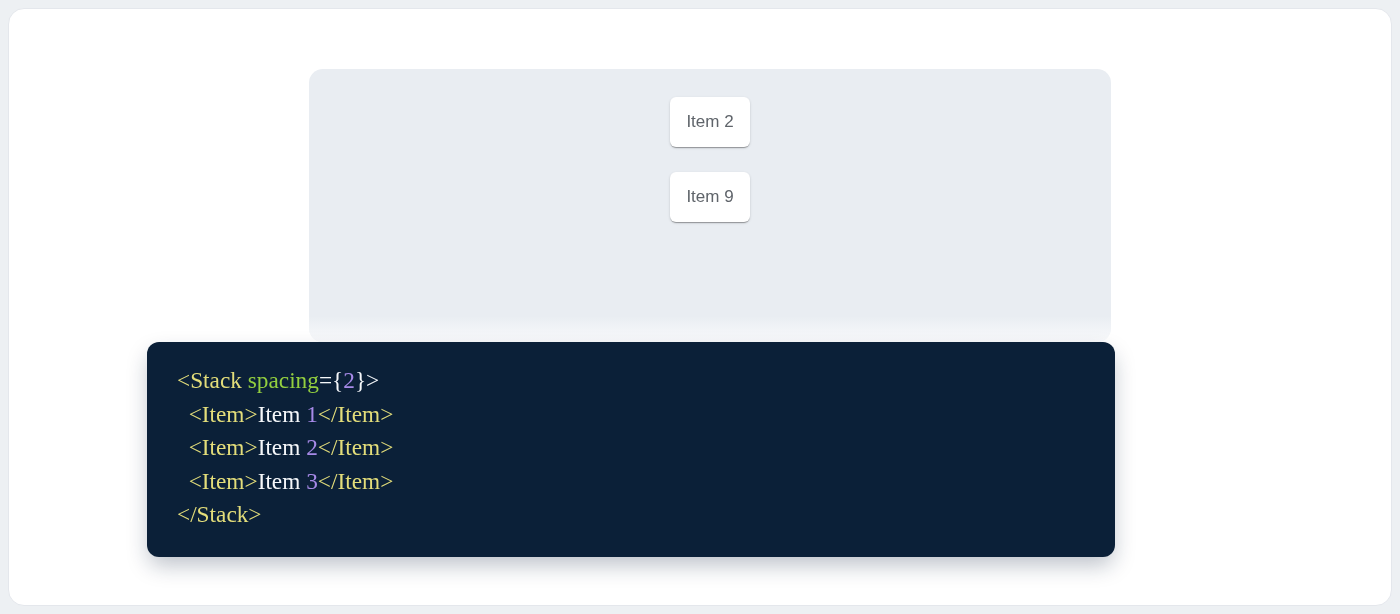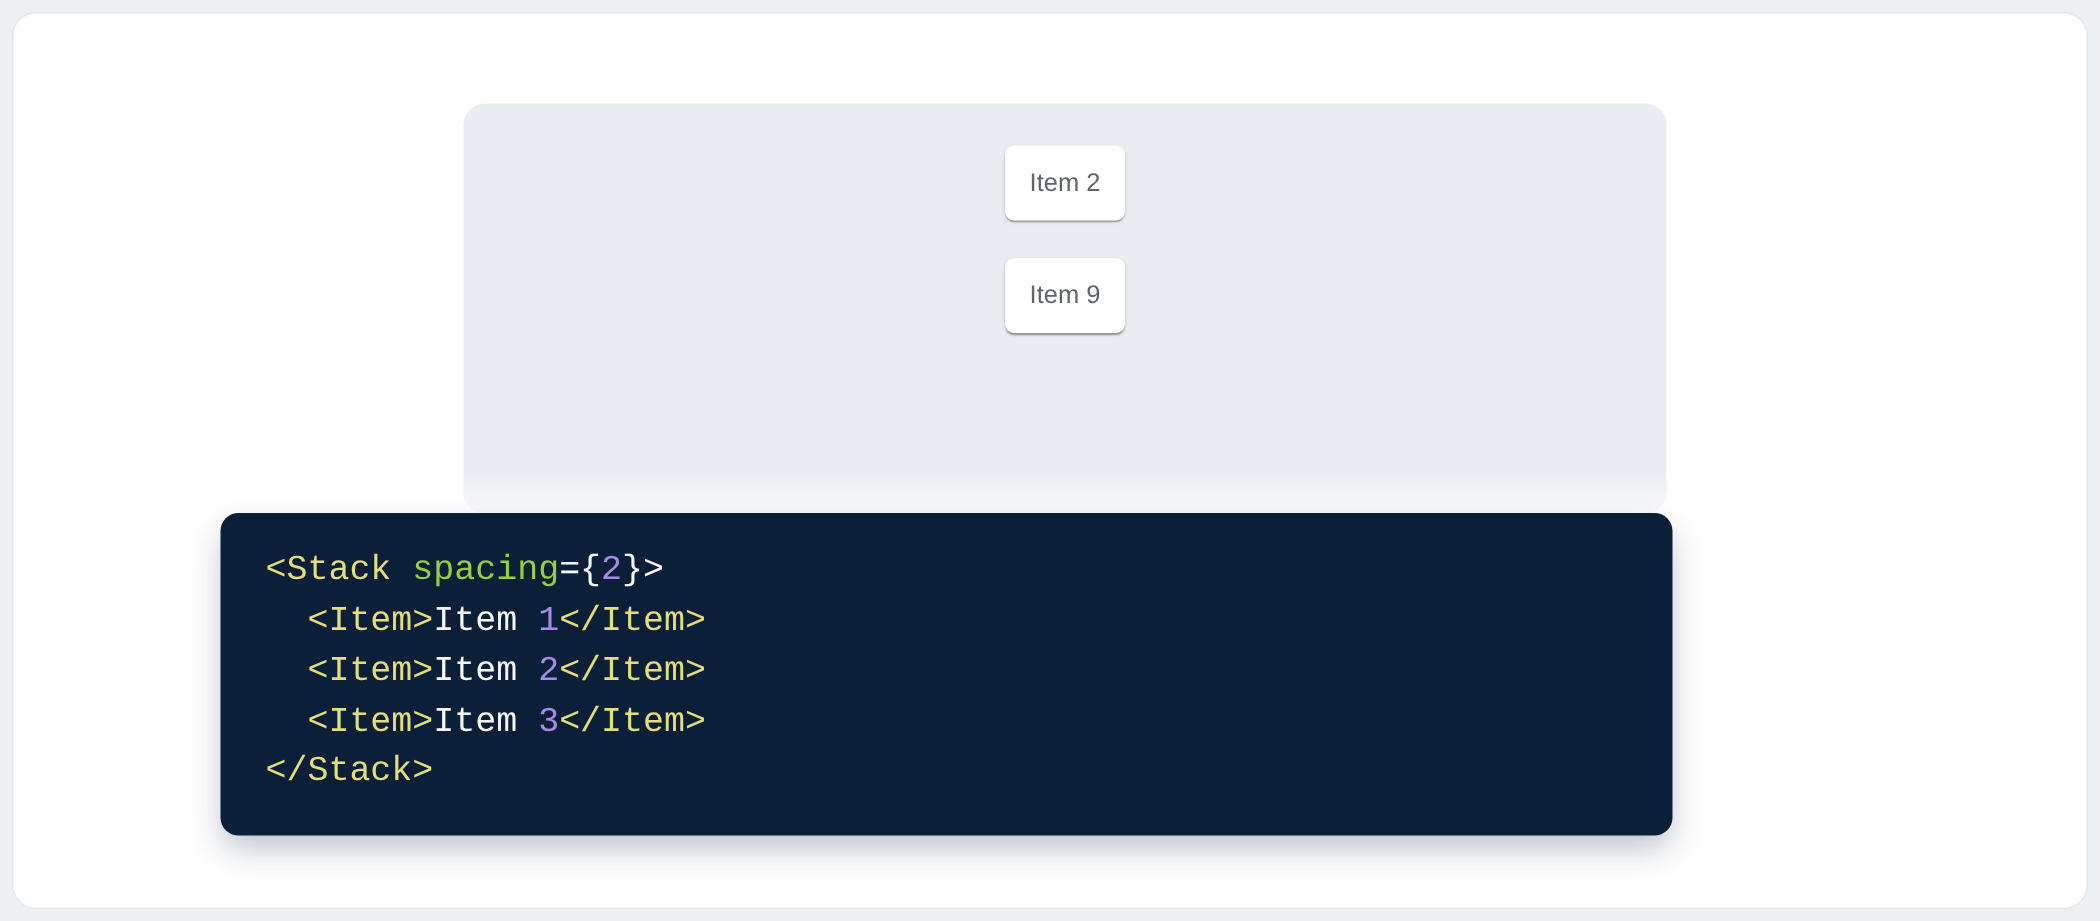--- a/index.html
+++ b/index.html
@@ -56,21 +56,21 @@
     color: #5f646a;
   }
   .code-block {
     position: absolute;
     left: 138px; top: 333px;
     width: 968px; height: 215px;
     border-radius: 12px;
     box-sizing: border-box;
     padding: 22px 30px;
     box-shadow: 0 10px 22px -2px rgba(13,34,60,0.28);
-    font-family: Liberation Mono, monospace;
+    font-family: Liberation Serif, serif;
     font-size: 23.3px;
     line-height: 33.5px;
     white-space: pre;
   }
   .code-line { height: 33.5px; }
 </style>
 </head>
 <body>
 
 <div class="page-card">

